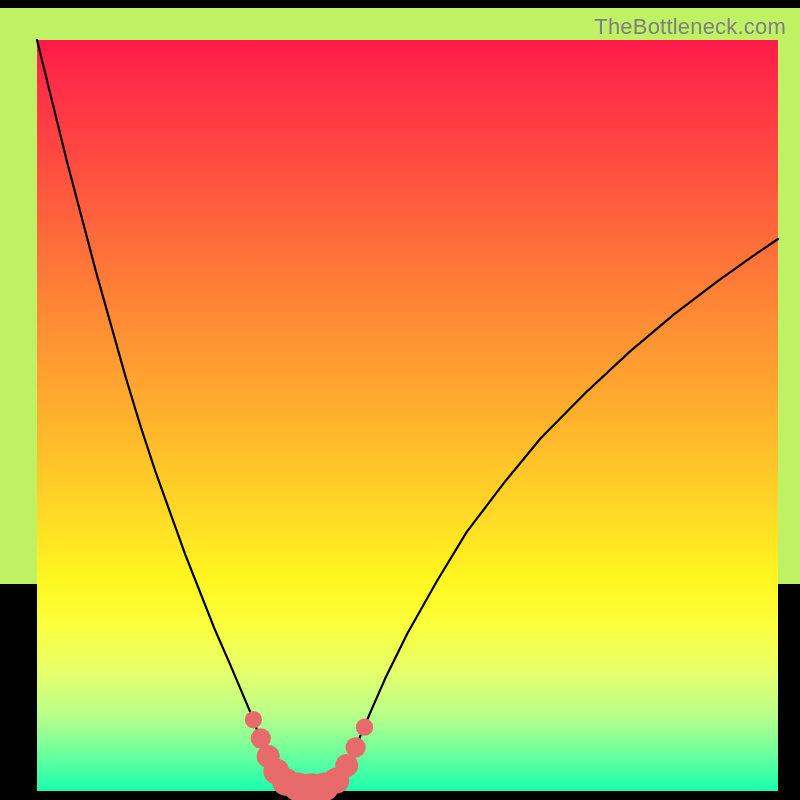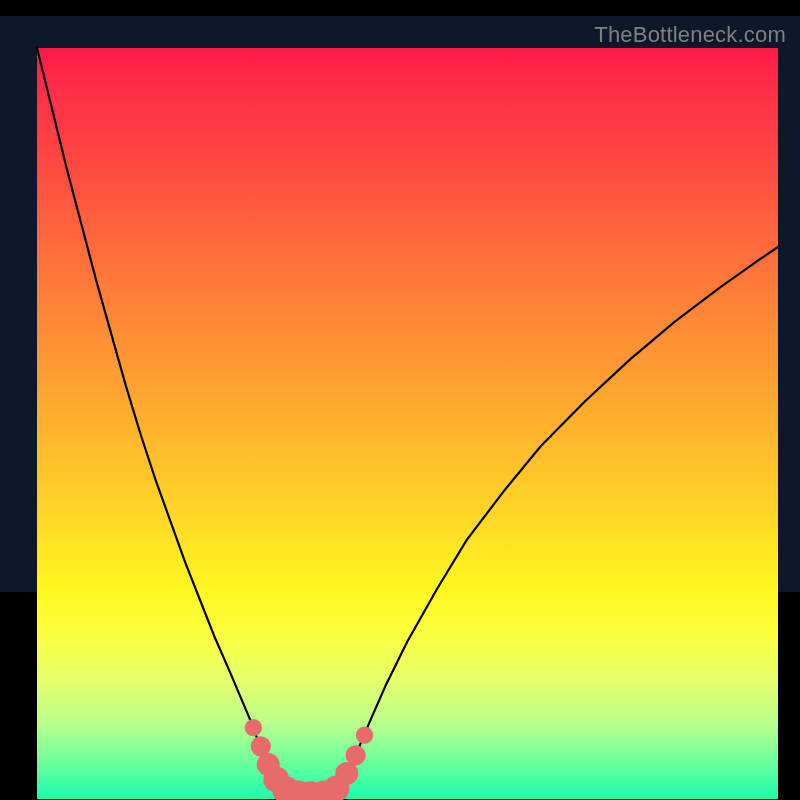--- a/index.html
+++ b/index.html
@@ -7,24 +7,24 @@
     padding: 0;
     width: 800px;
     height: 800px;
     background: #000;
     overflow: hidden;
     font-family: Arial, Helvetica, sans-serif;
   }
   .frame {
     position: absolute;
     left: 0;
-    top: 16px;
+    top: 8px;
     width: 800px;
     height: 576px;
-    background: #0f172a;
+    background: #bef264;
   }
   .plot {
     position: absolute;
     left: 37px;
     top: 32px;
     width: 741px;
     height: 751px;
     
     background: linear-gradient(to bottom,
       #ff1a49 0%,

